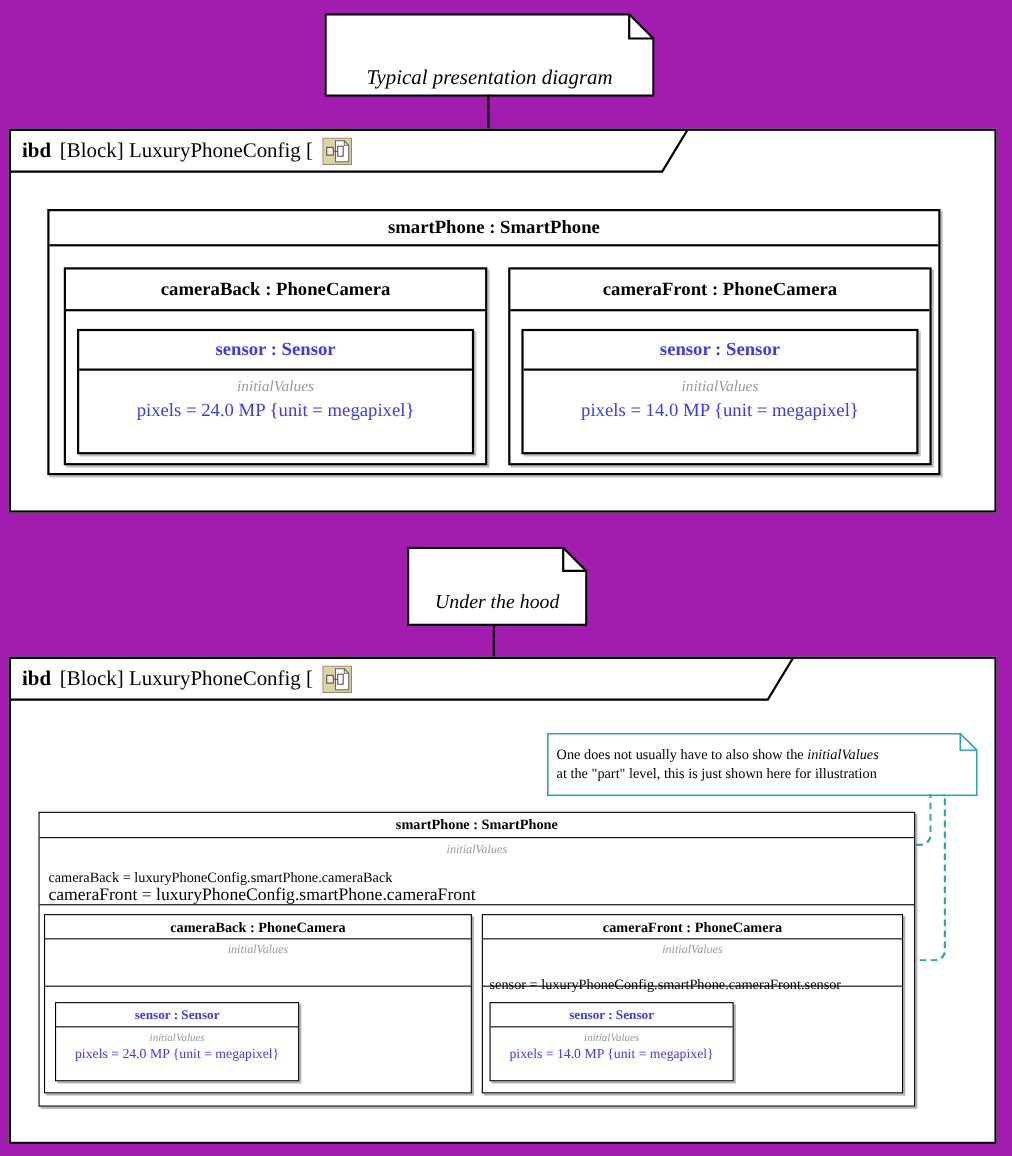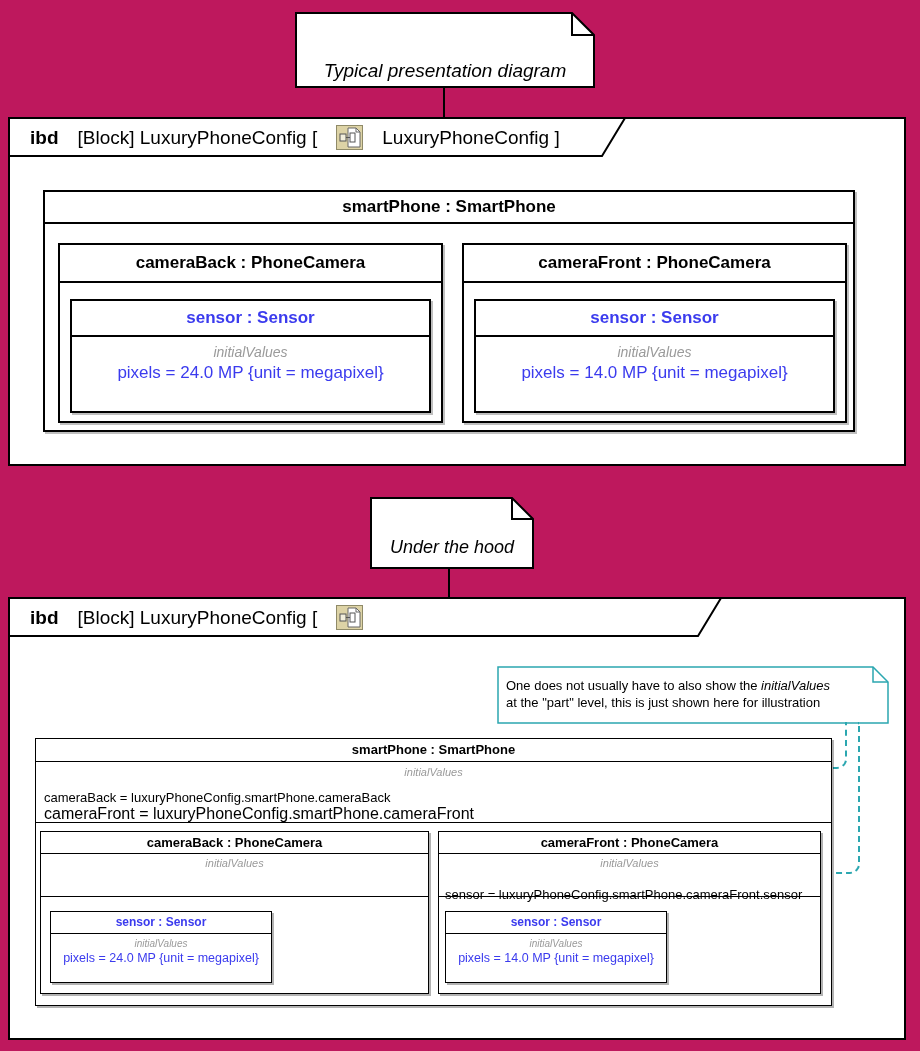--- a/index.html
+++ b/index.html
@@ -1,32 +1,32 @@
 <!DOCTYPE html>
 <html><head>
 <meta charset="utf-8">
 <style>
   * { margin:0; padding:0; box-sizing:border-box; }
   html,body { background:#fff; }
   .canvas {
-    position:relative; width:920px; height:1051px; background:#be185d;
-    font-family:Liberation Sans, sans-serif; color:#000; overflow:hidden;
+    position:relative; width:920px; height:1051px; background:#a21caf;
+    font-family:Liberation Serif, serif; color:#000; overflow:hidden;
   }
   .abs { position:absolute; }
 
   
   .note-svg { position:absolute; left:0; top:0; }
   .note-text { position:absolute; left:0; right:0; text-align:center; font-style:italic; }
 
   
   .frame { position:absolute; border:2px solid #000; background:#fff; }
   .tab-svg { position:absolute; left:-2px; top:-2px; }
   .tab-text {
-    position:absolute; left:20px; top:0; height:37px;
-    display:flex; align-items:center; gap:19px; font-size:19px; white-space:nowrap;
+    position:absolute; left:10px; top:0; height:37px;
+    display:flex; align-items:center; gap:8px; font-size:19px; white-space:nowrap;
   }
   .kw { font-weight:bold; }
 
   
   .block { position:absolute; background:#fff; border:2px solid #000; box-shadow:2px 2px 0 rgba(0,0,0,0.25); }
   .block-thin { position:absolute; background:#fff; border:1px solid #000; box-shadow:2px 2px 0 rgba(0,0,0,0.3); }
   .hdr { border-bottom:2px solid #000; text-align:center; font-weight:bold; }
   .hdr-thin { border-bottom:1px solid #000; text-align:center; font-weight:bold; }
   .blue { color:#3b3bee; }
   .iv-label { color:#9a9a9a; font-style:italic; text-align:center; }
@@ -64,21 +64,20 @@
       <span class="kw">ibd</span>
       <span>[Block] LuxuryPhoneConfig [</span>
       <svg width="27" height="25" viewBox="0 0 27 25">
         <rect x="0.5" y="0.5" width="26" height="24" fill="#ddd3a6" stroke="#8f8a68"></rect>
         <path d="M12 3 h8 l4 4 v15 h-12 z" fill="#fff" stroke="#666"></path>
         <path d="M20 3 v4 h4" fill="none" stroke="#666"></path>
         <rect x="4" y="9" width="6" height="7" fill="#f2efdc" stroke="#555"></rect>
         <rect x="14" y="8" width="5" height="9" fill="#fff" stroke="#555"></rect>
         <line x1="10" y1="12.5" x2="14" y2="12.5" stroke="#555"></line>
       </svg>
-      <span>LuxuryPhoneConfig ]</span>
     </div>
 
     <div class="block" style="left:33px;top:71px;width:812px;height:242px;">
       <div class="hdr" style="height:32px;line-height:30px;font-size:17px;">smartPhone : SmartPhone</div>
 
       <div class="block" style="left:13px;top:51px;width:385px;height:180px;">
         <div class="hdr" style="height:38px;line-height:36px;font-size:17px;">cameraBack : PhoneCamera</div>
         <div class="block" style="left:10px;top:54px;width:361px;height:114px;">
           <div class="hdr blue" style="height:36px;line-height:34px;font-size:17px;">sensor : Sensor</div>
           <div class="iv-label" style="margin-top:7px;font-size:14px;">initialValues</div>

